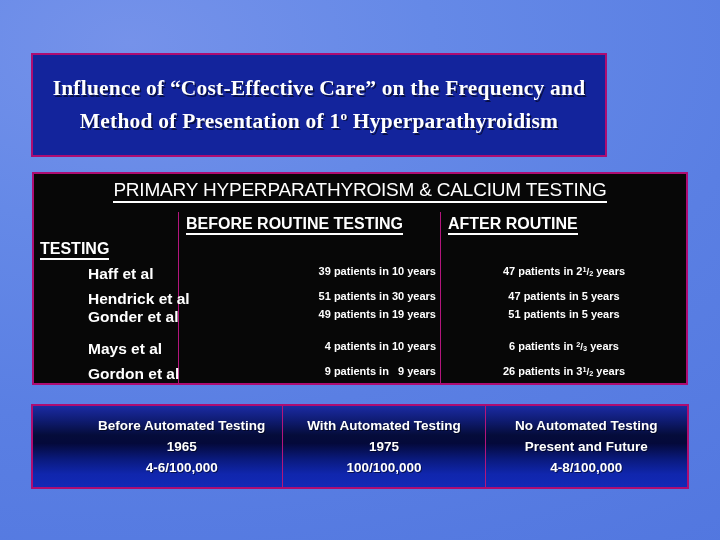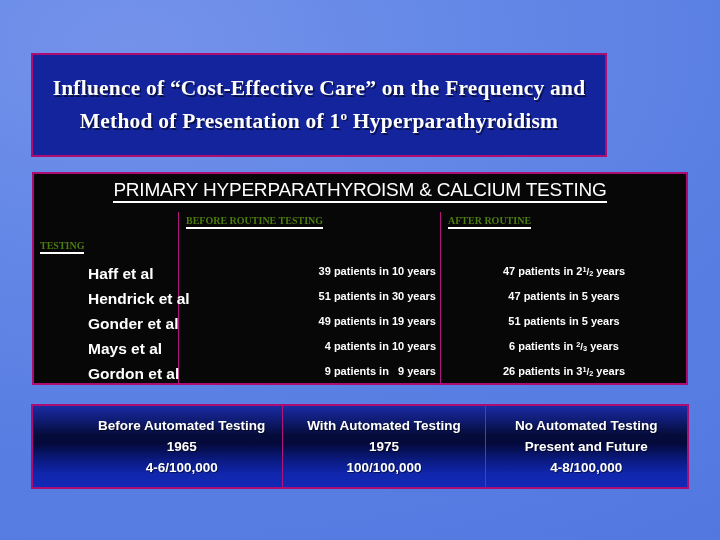--- a/index.html
+++ b/index.html
@@ -96,25 +96,24 @@
     letter-spacing: -0.2px;
     white-space: nowrap;
   }
   #table-title span.ul {
     border-bottom: 2px solid #ffffff;
     padding-bottom: 1px;
   }
 
   .colhead {
     position: absolute;
-    color: #4d7c0f;
-    font-weight: bold;
-    font-size: 10px;
-    white-space: nowrap;
-    font-family: Liberation Serif, serif;
+    color: #ffffff;
+    font-weight: bold;
+    font-size: 16px;
+    white-space: nowrap;
   }
   .colhead .ul {
     border-bottom: 2px solid #ffffff;
     padding-bottom: 1px;
   }
   #colhead-before { left: 152px; top: 41px; }
   #colhead-after  { left: 414px; top: 41px; }
   #colhead-testing { left: 6px; top: 66px; }
 
   .row {
@@ -238,21 +237,21 @@
       <div class="cell-before">39 patients in 10 years</div>
       <div class="cell-after"><span>47 patients in 2</span><span class="frac"><span class="num">1</span><span class="sl">/</span><span class="den">2</span></span><span> years</span></div>
     </div>
 
     <div class="row" style="top:116px">
       <div class="cell-name">Hendrick et al</div>
       <div class="cell-before">51 patients in 30 years</div>
       <div class="cell-after"><span>47 patients in 5 years</span></div>
     </div>
 
-    <div class="row" style="top:141px">
+    <div class="row" style="top:134px">
       <div class="cell-name">Gonder et al</div>
       <div class="cell-before">49 patients in 19 years</div>
       <div class="cell-after"><span>51 patients in 5 years</span></div>
     </div>
 
     <div class="row" style="top:166px">
       <div class="cell-name">Mays et al</div>
       <div class="cell-before">4 patients in 10 years</div>
       <div class="cell-after"><span>6 patients in </span><span class="frac"><span class="num">2</span><span class="sl">/</span><span class="den">3</span></span><span> years</span></div>
     </div>

